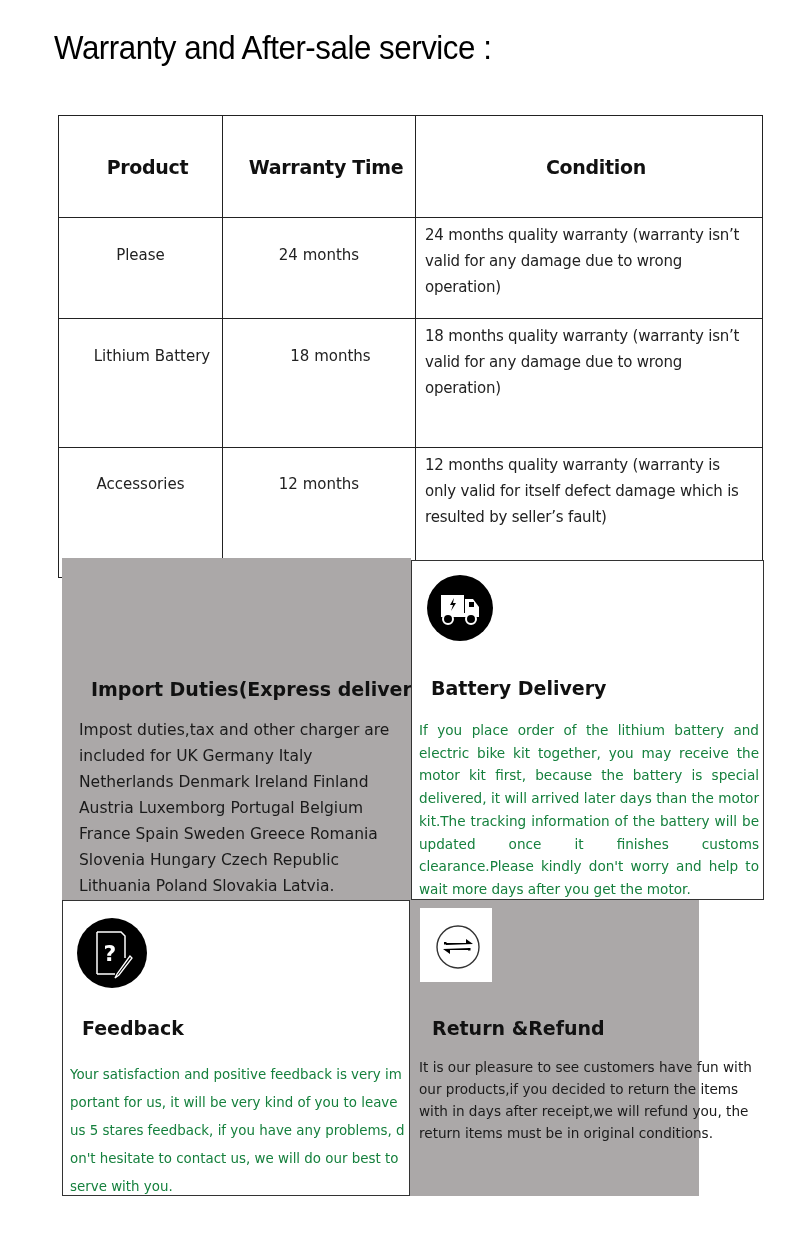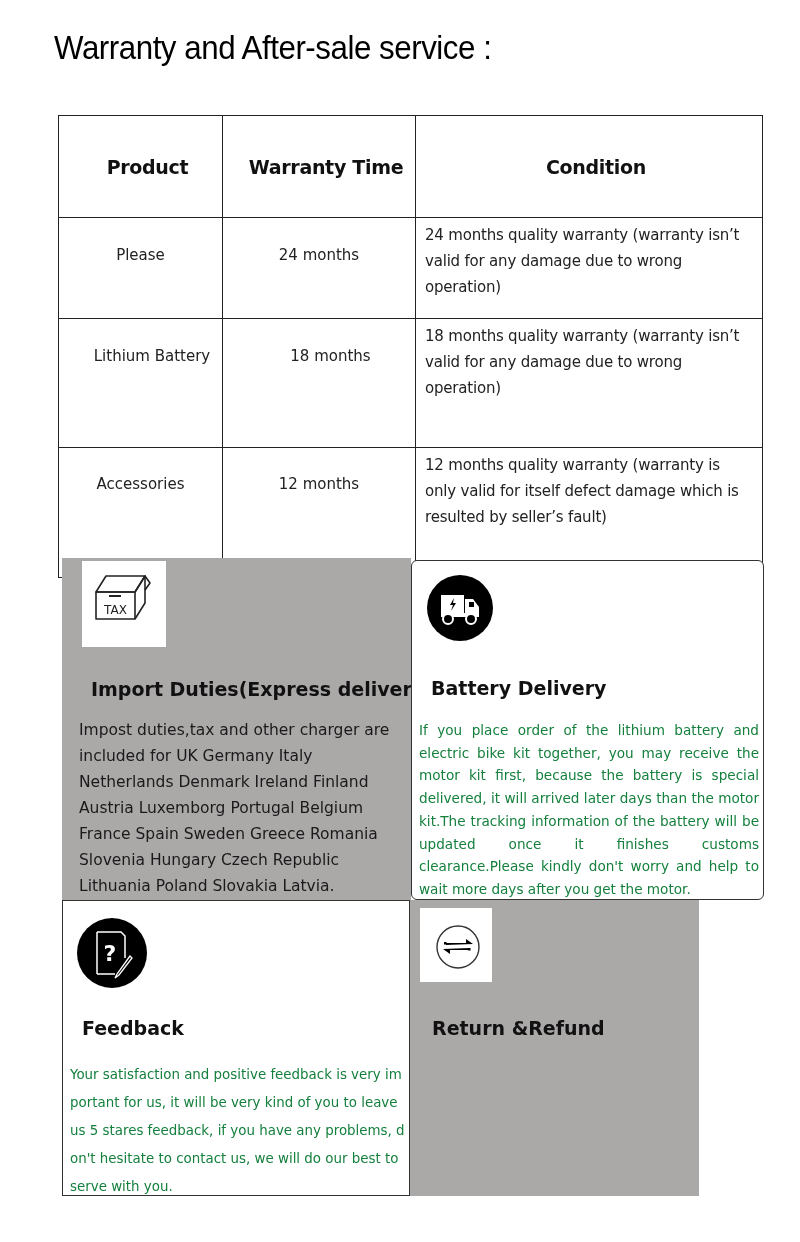--- a/index.html
+++ b/index.html
@@ -23,21 +23,21 @@
   .row-accessories td { height: 101px; }
   .row-motor td.c-center, .row-battery td.c-center { vertical-align: top; padding-top: 28px; }
   .row-accessories td.c-center { vertical-align: top; padding-top: 27px; }
 
   
   .panel { position: absolute; box-sizing: border-box; }
   .panel.gray { background: #aba8a8; }
   .panel.white { background: #ffffff; border: 1.5px solid #333; }
 
   .p-import { left: 62px; top: 558px; width: 349px; height: 342px; }
-  .p-battery { left: 411px; top: 560px; width: 353px; height: 340px; border-left: none; border-radius: 6px; }
+  .p-battery { left: 411px; top: 560px; width: 353px; height: 340px; border-left: none; }
   .p-feedback { left: 62px; top: 900px; width: 348px; height: 296px; }
   .p-return { left: 410px; top: 900px; width: 289px; height: 296px; }
 
   .icon-box { position: absolute; background: #fff; }
   .icon-circle { position: absolute; border-radius: 50%; background: #000; }
 
   .panel-title { position: absolute; font-weight: bold; font-size: 19px; color: #111; margin: 12px; white-space: nowrap; }
   .panel-text { position: absolute; margin: 0; color: #15803d; }
 
   .p-import .panel-text { left: 17px; top: 159px; width: 330px; font-size: 15.5px; line-height: 26px; color: #1a1a1a; }
@@ -76,32 +76,20 @@
     </tr>
     <tr class="row-accessories">
       <td class="c-center">Accessories</td>
       <td class="c-center">12 months</td>
       <td class="c-cond">12 months quality warranty (warranty is only valid for itself defect damage which is resulted by seller’s fault)</td>
     </tr>
   </tbody>
 </table>
 
 <div class="panel gray p-import">
-  <div class="icon-box" style="left:20px; top:3px; width:84px; height:86px;">
-    <svg width="84" height="86" viewBox="0 0 84 86">
-      <g fill="none" stroke="#222" stroke-width="1.6" stroke-linejoin="round">
-        <path d="M14 31 L24 15 L63 15 L53 31 Z"></path>
-        <rect x="14" y="31" width="39" height="27"></rect>
-        <path d="M53 31 L63 15 L63 42 L53 58"></path>
-        <path d="M63 15 L68 22 L63 29"></path>
-      </g>
-      <line x1="27" y1="35" x2="39" y2="35" stroke="#222" stroke-width="2"></line>
-      <text x="33.5" y="53" text-anchor="middle" font-family="DejaVu Sans, sans-serif" font-size="12" fill="#222">TAX</text>
-    </svg>
-  </div>
   <h3 class="panel-title" style="left:17px; top:108px;">Import Duties(Express delivery)</h3>
   <p class="panel-text">Impost duties,tax and other charger are included for UK Germany Italy Netherlands Denmark Ireland Finland Austria Luxemborg Portugal Belgium France Spain Sweden Greece Romania Slovenia Hungary Czech Republic Lithuania Poland Slovakia Latvia.</p>
 </div>
 
 <div class="panel white p-battery">
   <div class="icon-circle" style="left:15px; top:14px; width:66px; height:66px;">
     <svg width="66" height="66" viewBox="0 0 66 66">
       <rect x="14" y="20" width="23" height="18" fill="#fff"></rect>
       <path d="M38 24 L46 24 L52 32 L52 40 L38 40 Z" fill="#fff"></path>
       <rect x="14" y="38" width="38" height="4" fill="#fff"></rect>
@@ -131,13 +119,14 @@
   <div class="icon-box" style="left:10px; top:8px; width:72px; height:74px;">
     <svg width="72" height="74" viewBox="0 0 72 74">
       <circle cx="38" cy="39" r="21" fill="none" stroke="#333" stroke-width="1.4"></circle>
       <path d="M26 35 L46 35 L46 31 L53 36 L26 37 Z" fill="#000"></path>
       <path d="M50 42 L30 42 L30 46 L23 41 L50 40 Z" fill="#000"></path>
       <rect x="24" y="34" width="2.5" height="2.5" fill="#000"></rect>
       <rect x="48" y="40" width="2.5" height="2.5" fill="#000"></rect>
     </svg>
   </div>
   <h3 class="panel-title" style="left:10px; top:105px;">Return &amp;Refund</h3>
+  <p class="panel-text">It is our pleasure to see customers have fun with our products,if you decided to return the items with in days after receipt,we will refund you, the return items must be in original conditions.</p>
 </div>
 
 </body></html>

